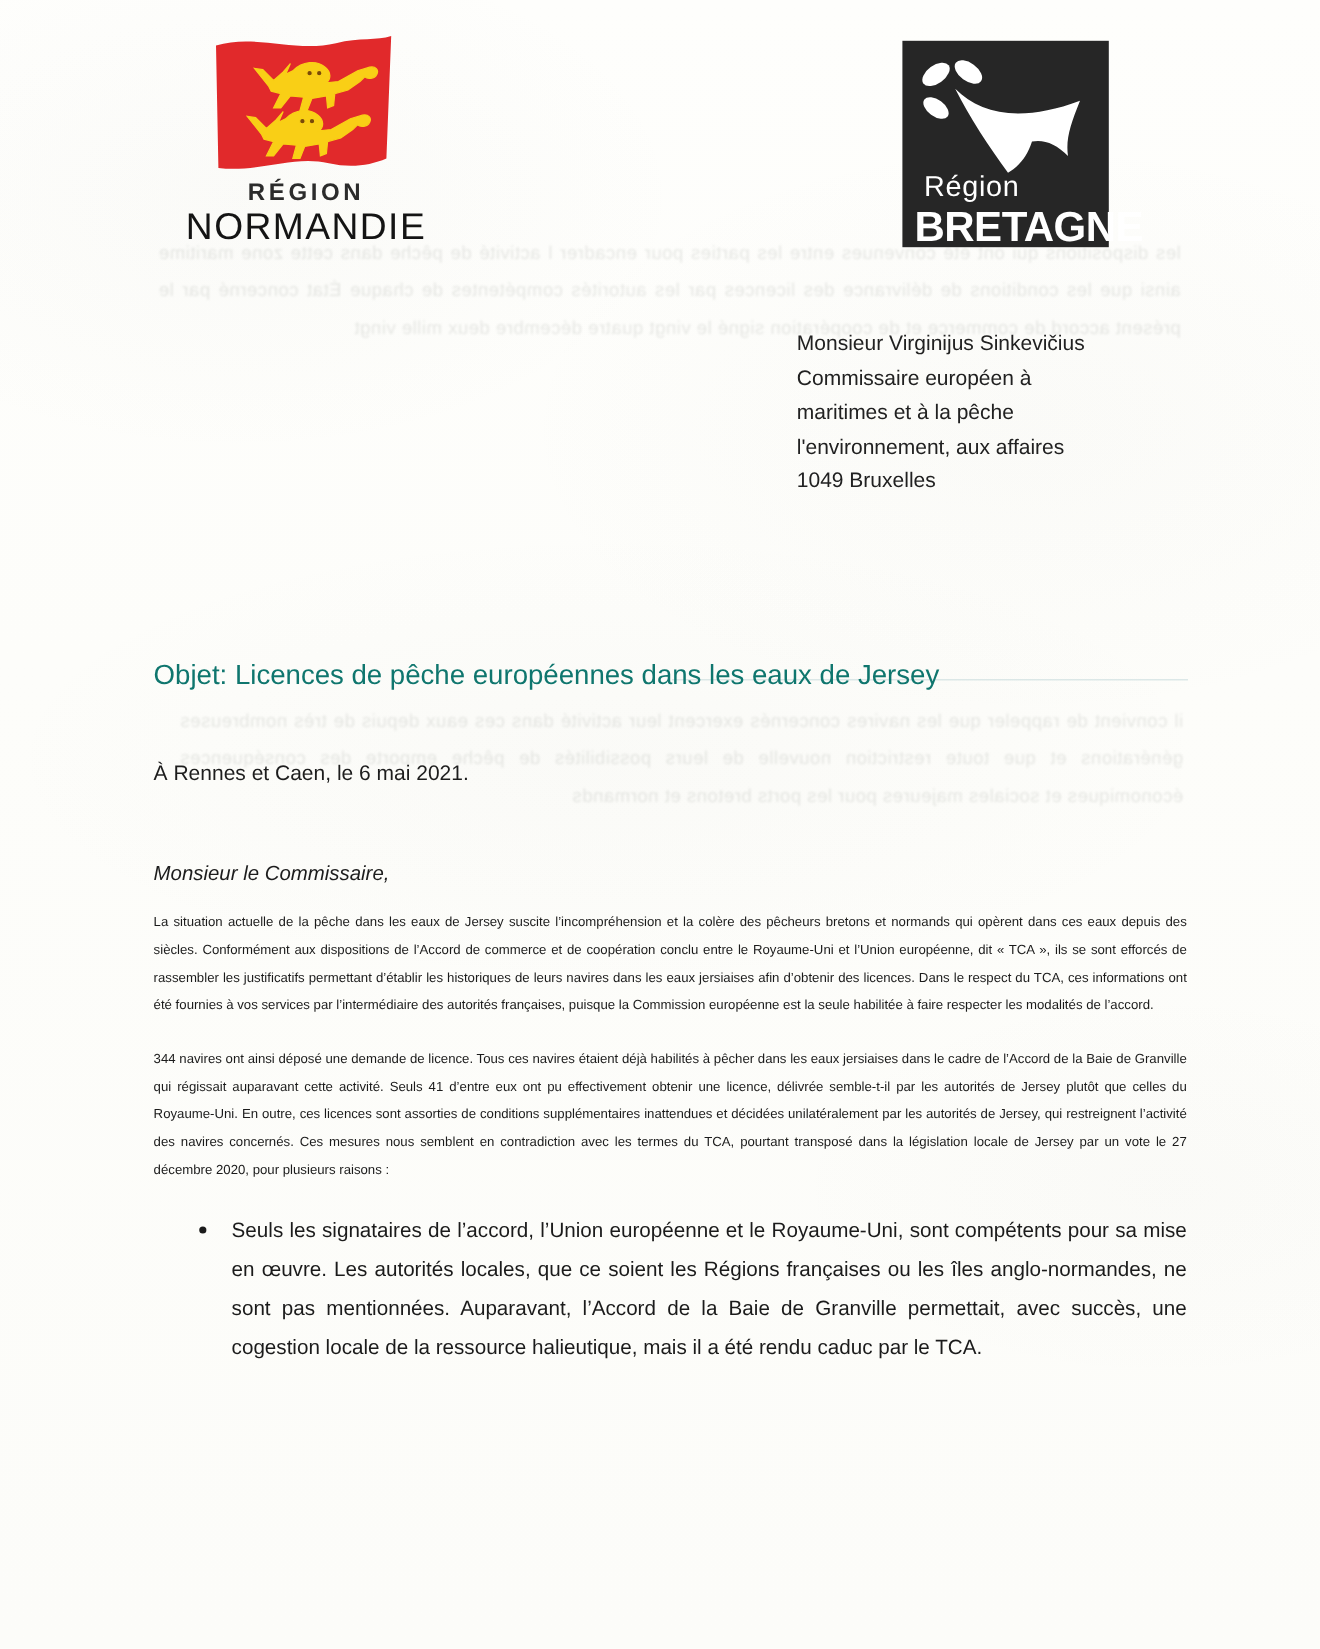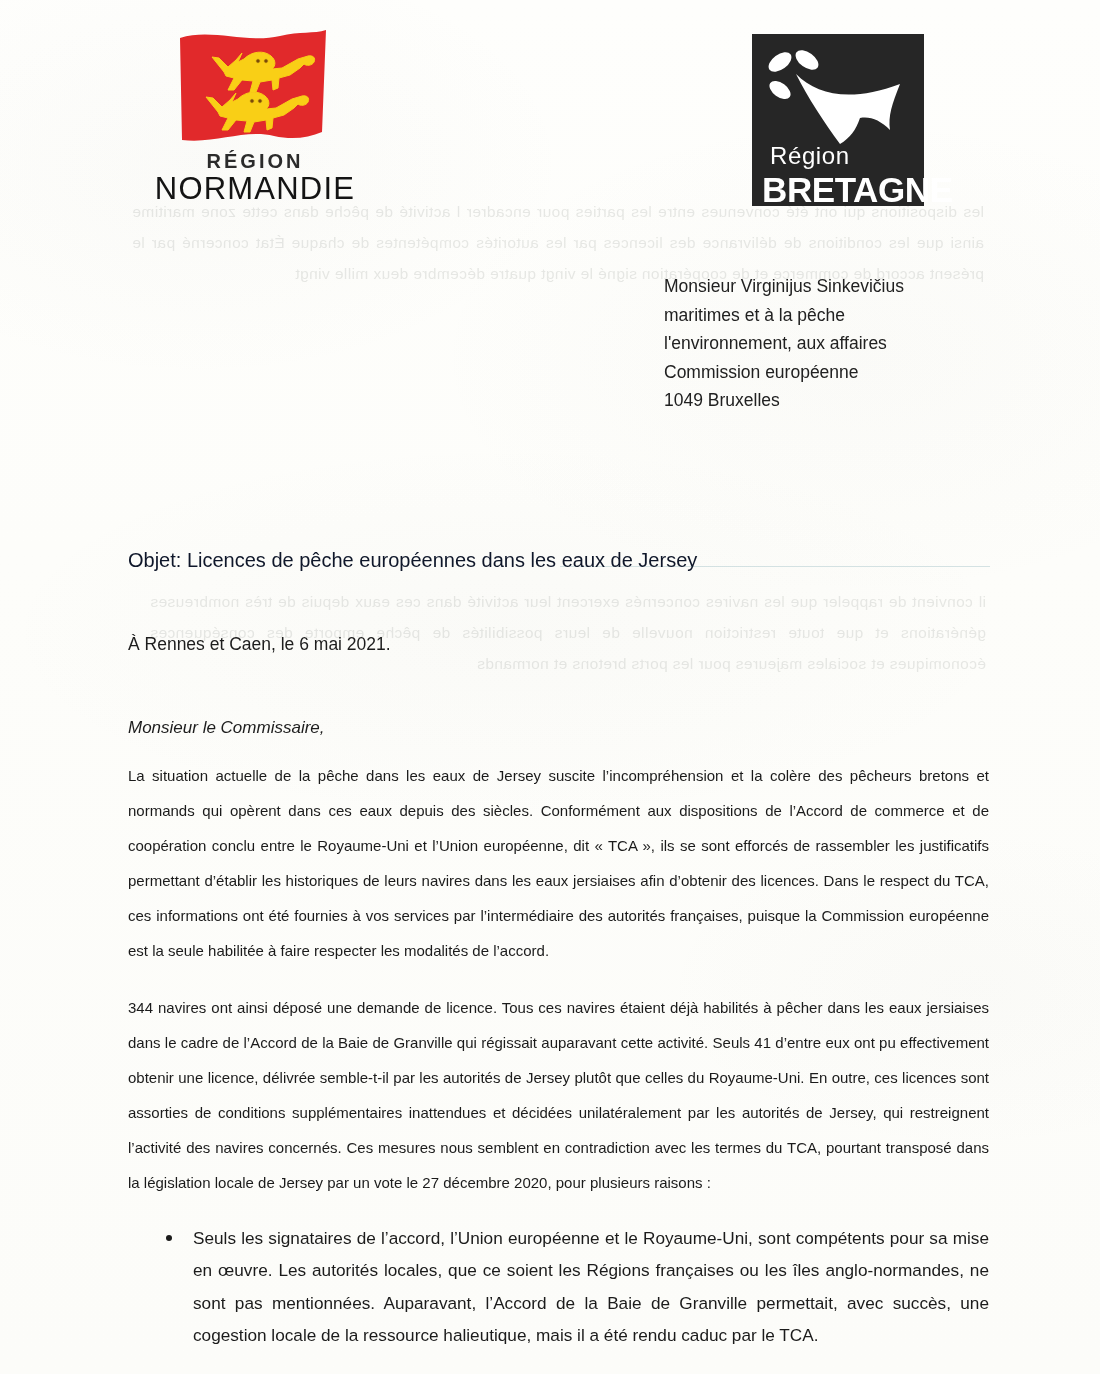--- a/index.html
+++ b/index.html
@@ -112,22 +112,22 @@
     font-size: 17.5px;
     line-height: 28.6px;
     color: #212121;
   }
   .address div { white-space: nowrap; }
 
   
   .subject {
     position: absolute;
     left: 128px; top: 549px;
-    font-size: 20px;
-    color: #0f172a;
+    font-size: 23px;
+    color: #0f766e;
   }
   .dateline {
     position: absolute;
     left: 128px; top: 634px;
     font-size: 17.5px;
     color: #1d1d1d;
   }
   .salutation {
     position: absolute;
     left: 128px; top: 718px;
@@ -137,22 +137,22 @@
   }
 
   
   .body-block {
     position: absolute;
     left: 128px; top: 758px;
     width: 861px;
   }
   p.para {
     margin: 0 0 22px 0;
-    font-size: 15px;
-    line-height: 35px;
+    font-size: 11px;
+    line-height: 23px;
     text-align: justify;
     text-justify: inter-word;
     color: #1b1b1b;
     hyphens: none;
   }
   p.para:last-child { margin-bottom: 0; }
 
   ul.bullets {
     margin: 14px 0 0 0;
     padding: 0;
@@ -238,23 +238,23 @@
             </g>
           </svg>
           <div class="bzh-region">Région</div>
           <div class="bzh-name">BRETAGNE</div>
         </div>
       </div>
     </div>
 
     <div class="address">
       <div>Monsieur Virginijus Sinkevičius</div>
+      <div>Commissaire européen à</div>
       <div>maritimes et à la pêche</div>
       <div>l'environnement, aux affaires</div>
-      <div>Commission européenne</div>
       <div>1049 Bruxelles</div>
     </div>
 
     <div class="subject">Objet: Licences de pêche européennes dans les eaux de Jersey</div>
     <div class="dateline">À Rennes et Caen, le 6 mai 2021.</div>
     <div class="salutation">Monsieur le Commissaire,</div>
 
     <div class="body-block">
       <p class="para">La situation actuelle de la pêche dans les eaux de Jersey suscite l’incompréhension et la colère des pêcheurs bretons et normands qui opèrent dans ces eaux depuis des siècles. Conformément aux dispositions de l’Accord de commerce et de coopération conclu entre le Royaume-Uni et l’Union européenne, dit « TCA », ils se sont efforcés de rassembler les justificatifs permettant d’établir les historiques de leurs navires dans les eaux jersiaises afin d’obtenir des licences. Dans le respect du TCA, ces informations ont été fournies à vos services par l’intermédiaire des autorités françaises, puisque la Commission européenne est la seule habilitée à faire respecter les modalités de l’accord.</p>
       <p class="para">344 navires ont ainsi déposé une demande de licence. Tous ces navires étaient déjà habilités à pêcher dans les eaux jersiaises dans le cadre de l’Accord de la Baie de Granville qui régissait auparavant cette activité. Seuls 41 d’entre eux ont pu effectivement obtenir une licence, délivrée semble-t-il par les autorités de Jersey plutôt que celles du Royaume-Uni. En outre, ces licences sont assorties de conditions supplémentaires inattendues et décidées unilatéralement par les autorités de Jersey, qui restreignent l’activité des navires concernés. Ces mesures nous semblent en contradiction avec les termes du TCA, pourtant transposé dans la législation locale de Jersey par un vote le 27 décembre 2020, pour plusieurs raisons :</p>

